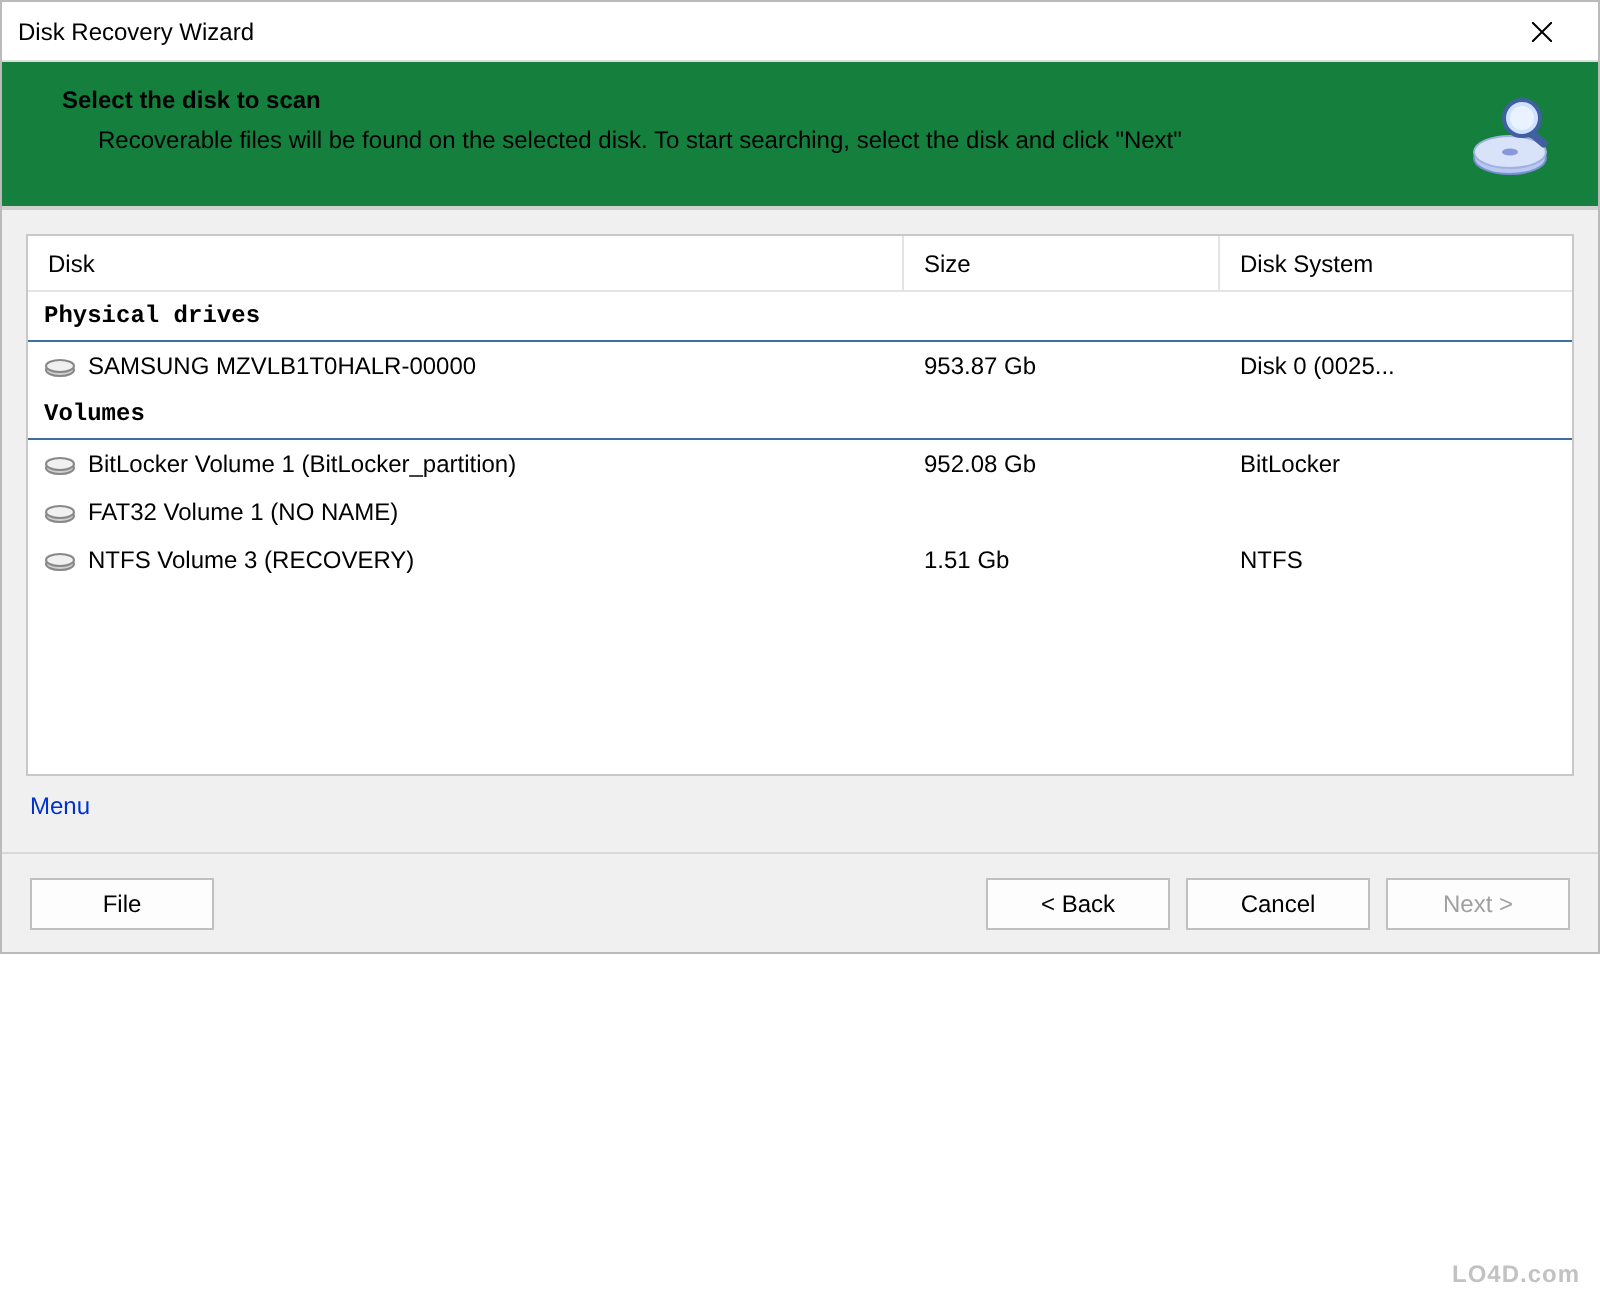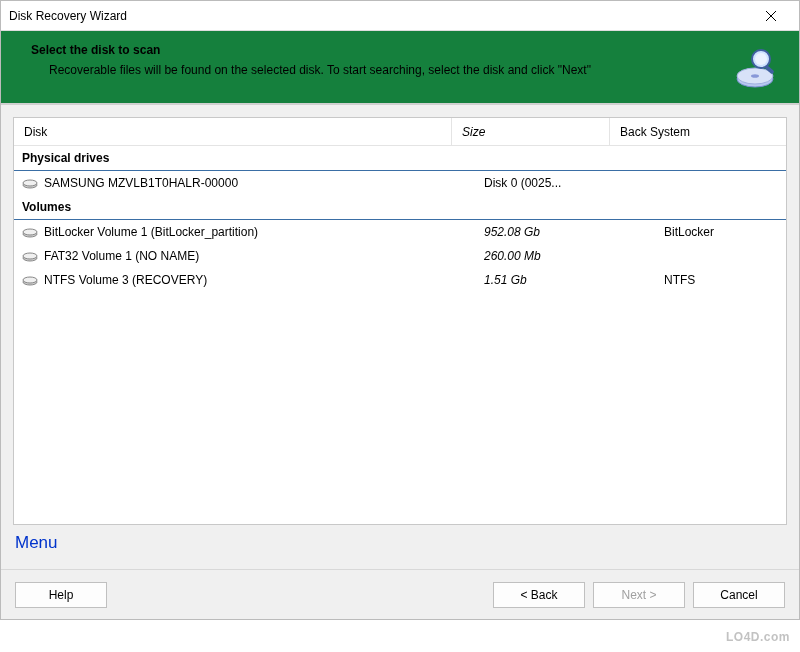--- a/index.html
+++ b/index.html
@@ -7,21 +7,21 @@
       font-family: "Segoe UI", Tahoma, sans-serif;
       font-size: 12px;
       background: #fff;
       width: 800px;
       height: 652px;
       overflow: hidden;
       position: relative;
     }
     .window {
       width: 800px;
-      height: 620px;
+      height: 477px;
       border: 1px solid #bbb;
       background: #fff;
       display: flex;
       flex-direction: column;
     }
     .titlebar {
       height: 30px;
       display: flex;
       align-items: center;
       padding: 0 8px;
@@ -91,45 +91,45 @@
     }
     .th {
       padding: 6px 10px;
       font-size: 12px;
       color: #000;
       border-right: 1px solid #e4e4e4;
       display: flex;
       align-items: center;
     }
     .col-disk { flex: 0 0 438px; }
-    .col-size { flex: 0 0 158px; font-style: italic; }
+    .col-size { flex: 0 0 158px; }
     .col-fs { flex: 1; border-right: none; }
     .table-body { }
     .group-row {
       font-weight: bold;
       padding: 5px 8px 5px 8px;
       font-size: 12px;
       border-bottom: 1px solid #3a6ea5;
+      font-family: Liberation Mono, monospace;
     }
     .data-row {
       display: flex;
       align-items: center;
       height: 24px;
       font-size: 12px;
-      gap: 22px;
     }
     .td { padding: 0 10px; }
     .td.col-disk { display: flex; align-items: center; gap: 6px; padding-left: 8px; }
     .drive-icon {
       width: 16px; height: 12px;
       display: inline-block;
     }
     .menu-link {
       color: #0033cc;
-      font-size: 17px;
+      font-size: 12px;
       padding: 8px 2px 4px 2px;
       cursor: default;
     }
     .button-bar {
       height: 50px;
       border-top: 1px solid #d8d8d8;
       background: #f0f0f0;
       display: flex;
       align-items: center;
       padding: 0 14px;
@@ -188,36 +188,37 @@
         <rect x="36" y="22" width="10" height="4" rx="2" transform="rotate(40 36 22)" fill="#4060a0"></rect>
       </svg>
     </div>
   </div>
 
   <div class="content-outer">
     <div class="table-panel">
       <div class="table-header">
         <div class="th col-disk">Disk</div>
         <div class="th col-size">Size</div>
-        <div class="th col-fs">Back System</div>
+        <div class="th col-fs">Disk System</div>
       </div>
       <div class="table-body">
 
         <div class="group-row">Physical drives</div>
 
         <div class="data-row">
           <div class="td col-disk">
             <span class="drive-icon">
               <svg width="16" height="12" viewBox="0 0 16 12">
                 <ellipse cx="8" cy="8" rx="7" ry="3" fill="#d0d0d0" stroke="#888"></ellipse>
                 <ellipse cx="8" cy="6" rx="7" ry="3" fill="#f0f0f0" stroke="#888"></ellipse>
               </svg>
             </span>
             <span>SAMSUNG MZVLB1T0HALR-00000</span>
           </div>
+          <div class="td col-size">953.87 Gb</div>
           <div class="td col-fs">Disk 0 (0025...</div>
         </div>
 
         <div class="group-row">Volumes</div>
 
         <div class="data-row">
           <div class="td col-disk">
             <span class="drive-icon">
               <svg width="16" height="12" viewBox="0 0 16 12">
                 <ellipse cx="8" cy="8" rx="7" ry="3" fill="#d0d0d0" stroke="#888"></ellipse>
@@ -233,21 +234,20 @@
         <div class="data-row">
           <div class="td col-disk">
             <span class="drive-icon">
               <svg width="16" height="12" viewBox="0 0 16 12">
                 <ellipse cx="8" cy="8" rx="7" ry="3" fill="#d0d0d0" stroke="#888"></ellipse>
                 <ellipse cx="8" cy="6" rx="7" ry="3" fill="#f0f0f0" stroke="#888"></ellipse>
               </svg>
             </span>
             <span>FAT32 Volume 1 (NO NAME)</span>
           </div>
-          <div class="td col-size">260.00 Mb</div>
         </div>
 
         <div class="data-row">
           <div class="td col-disk">
             <span class="drive-icon">
               <svg width="16" height="12" viewBox="0 0 16 12">
                 <ellipse cx="8" cy="8" rx="7" ry="3" fill="#d0d0d0" stroke="#888"></ellipse>
                 <ellipse cx="8" cy="6" rx="7" ry="3" fill="#f0f0f0" stroke="#888"></ellipse>
               </svg>
             </span>
@@ -257,22 +257,22 @@
           <div class="td col-fs">NTFS</div>
         </div>
 
       </div>
     </div>
 
     <div class="menu-link">Menu</div>
   </div>
 
   <div class="button-bar">
-    <button class="btn">Help</button>
+    <button class="btn">File</button>
     <div class="spacer"></div>
     <button class="btn">&lt; Back</button>
+    <button class="btn">Cancel</button>
     <button class="btn" disabled="">Next &gt;</button>
-    <button class="btn">Cancel</button>
   </div>
 
 </div>
 
 <div class="watermark">LO4D.com</div>
 
 </body></html>

